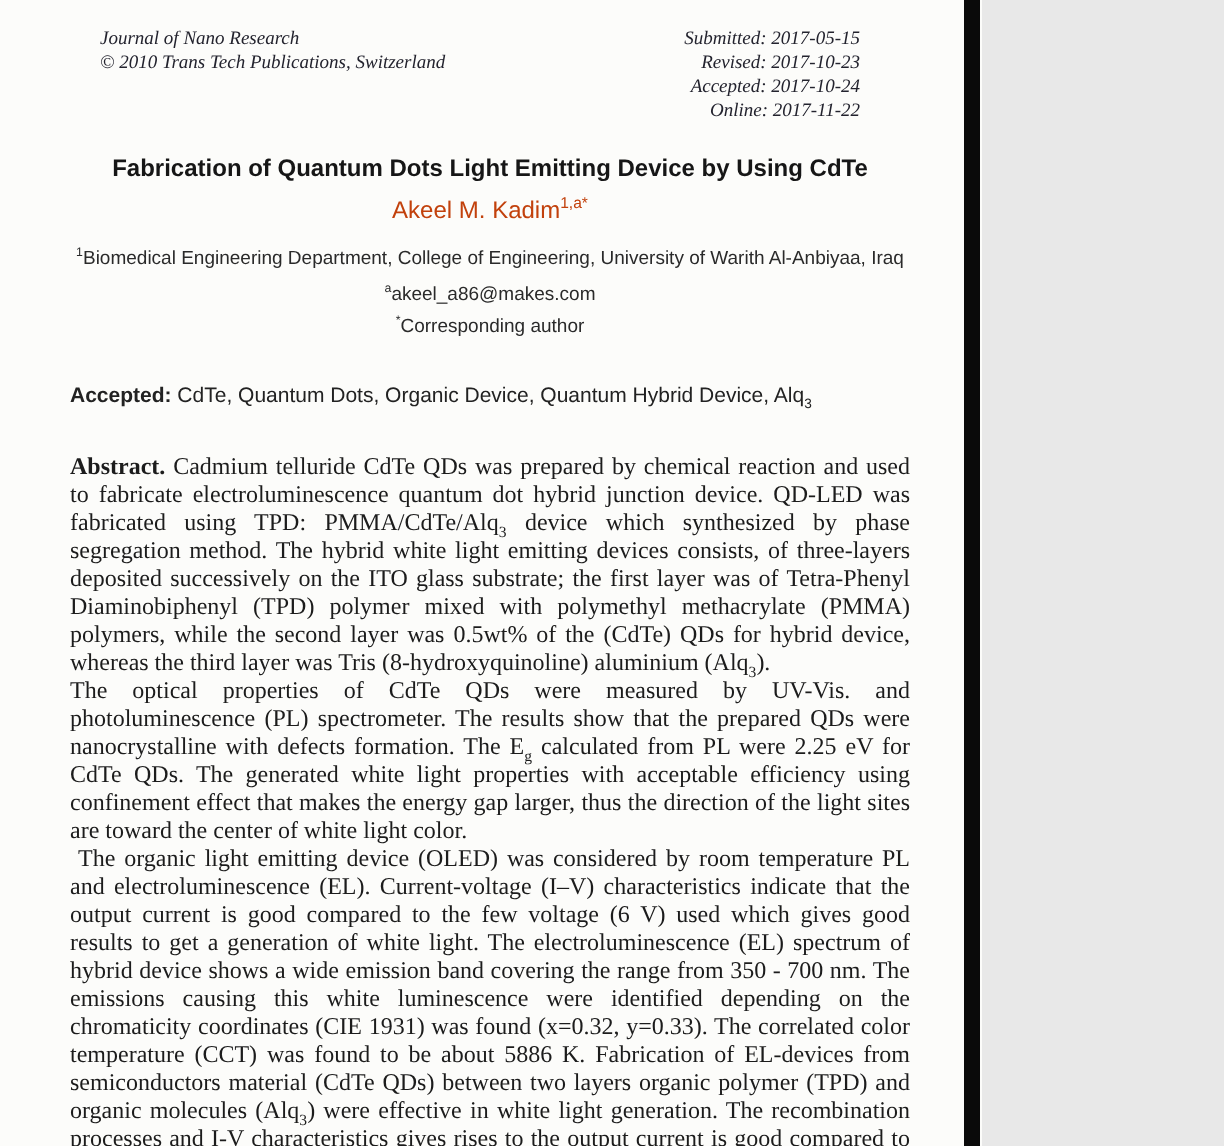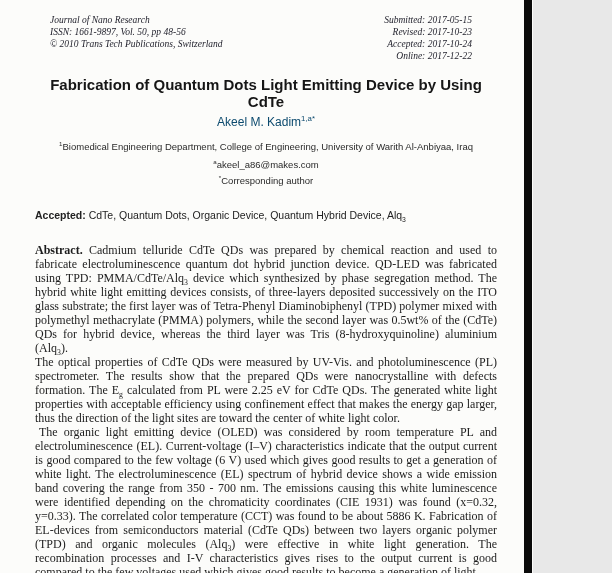--- a/index.html
+++ b/index.html
@@ -1,19 +1,19 @@
 <!DOCTYPE html>
 <html><head>
 <meta charset="utf-8">
 <style>
   html, body { margin: 0; padding: 0; }
   body { background: #e8e8e8; font-family: "Liberation Serif", serif; }
   .page {
     position: relative;
-    width: 533px;
+    width: 491px;
     height: 573px;
     background: #fcfcfa;
     color: #1d1d1d;
     overflow: hidden;
     box-sizing: border-box;
   }
   .edge-strip {
     position: absolute;
     top: 0;
     right: 1px;
@@ -36,32 +36,32 @@
     font-size: 9.5px;
     line-height: 12px;
     color: #23232e;
   }
   .jheader .hleft { text-align: left; padding-left: 15px; }
   .jheader .hright { text-align: right; padding-right: 25px; }
   .title {
     margin: 14px 0 0 0;
     font-family: "Liberation Sans", sans-serif;
     font-weight: bold;
-    font-size: 15px;
+    font-size: 12px;
     line-height: 17px;
     text-align: center;
     color: #161616;
   }
   .author {
     margin-top: 5px;
     font-family: "Liberation Sans", sans-serif;
     font-size: 12px;
     line-height: 15px;
     text-align: center;
-    color: #0c4a6e;
+    color: #c2410c;
   }
   .affiliation, .email, .corresponding {
     font-family: "Liberation Sans", sans-serif;
     font-size: 9.5px;
     line-height: 12px;
     text-align: center;
     color: #2a2a2a;
   }
   .affiliation { margin-top: 11px; }
   .email { margin-top: 6px; }
@@ -91,28 +91,27 @@
 </head>
 <body>
 
 <div class="page" style="background: rgb(252, 252, 250); color: rgb(29, 29, 29);">
   <div class="edge-strip" style="background: rgb(10, 10, 10);"></div>
   <div class="content">
 
     <div class="jheader" style="color: rgb(35, 35, 46);">
       <div class="hleft">
         <div>Journal of Nano Research</div>
-        <div>ISSN: 1661-9897, Vol. 50, pp 48-56</div>
         <div>© 2010 Trans Tech Publications, Switzerland</div>
       </div>
       <div class="hright">
         <div>Submitted: 2017-05-15</div>
         <div>Revised: 2017-10-23</div>
         <div>Accepted: 2017-10-24</div>
-        <div>Online: 2017-12-22</div>
+        <div>Online: 2017-11-22</div>
       </div>
     </div>
 
     <h1 class="title">
       <div>Fabrication of Quantum Dots Light Emitting Device by Using CdTe</div>
     </h1>
 
     <div class="author"><span>Akeel M. Kadim</span><sup>1,a*</sup></div>
 
     <div class="affiliation"><sup>1</sup><span>Biomedical Engineering Department, College of Engineering, University of Warith Al-Anbiyaa, Iraq</span></div>

